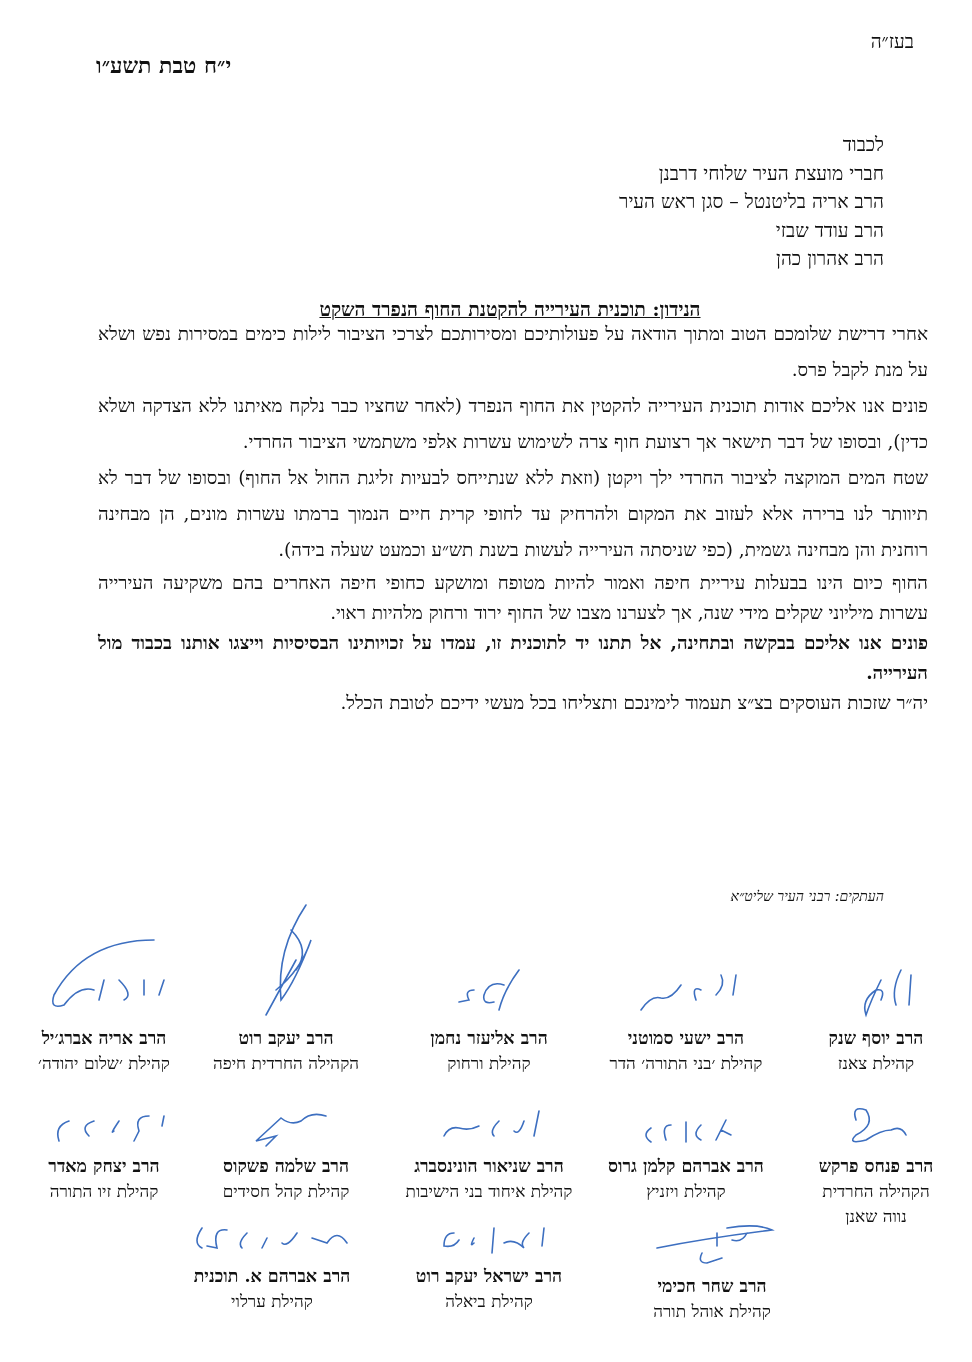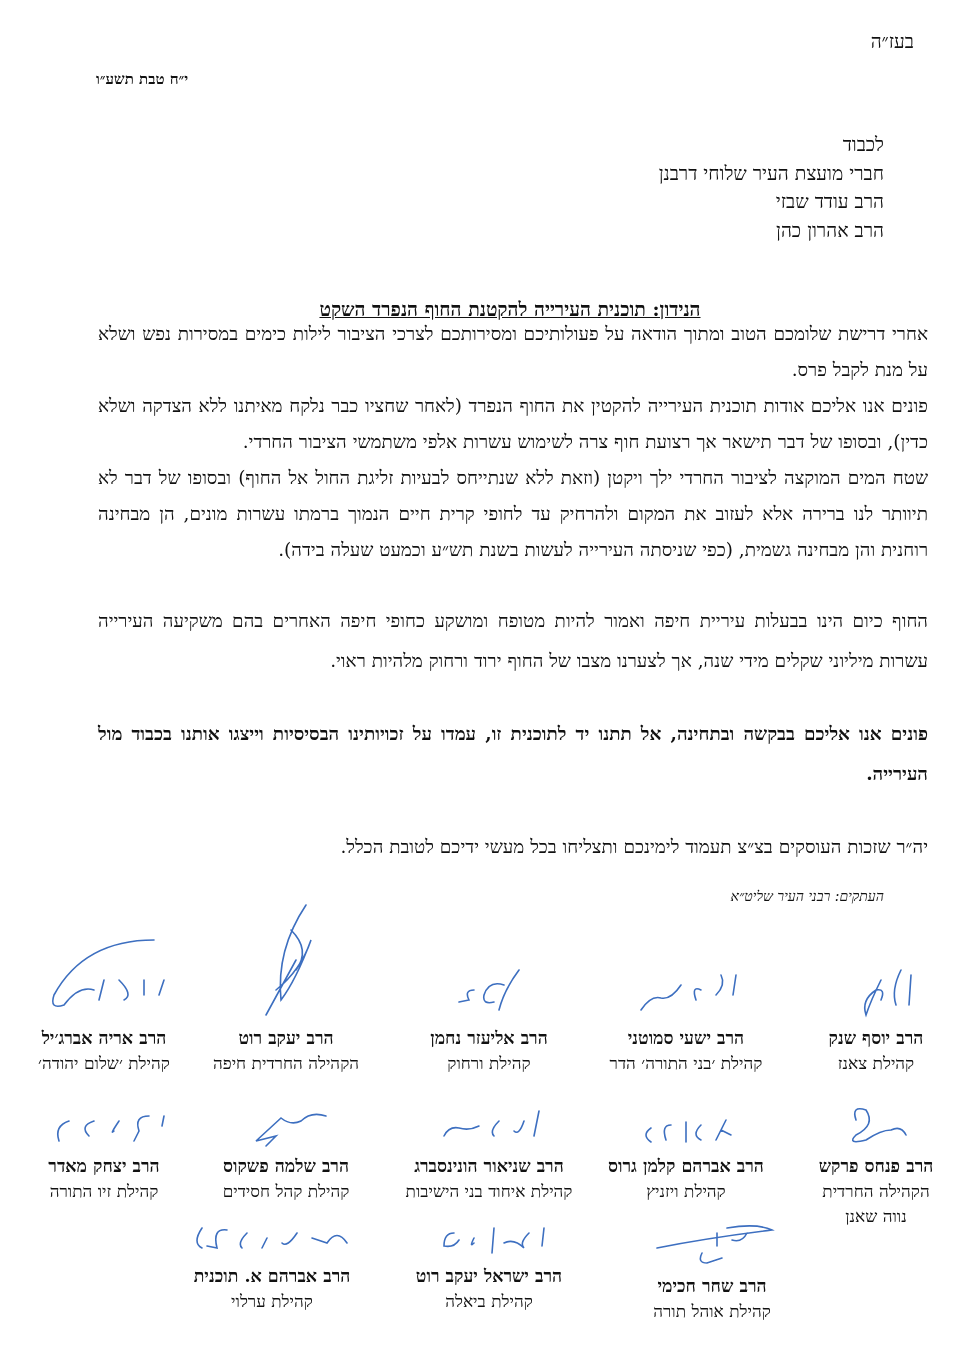--- a/index.html
+++ b/index.html
@@ -1,43 +1,44 @@
 <!DOCTYPE html>
 <html><head>
 <meta charset="utf-8">
 <style>
   html, body { margin:0; padding:0; background:#fff; }
   body { width:972px; height:1362px; position:relative; overflow:hidden;
          font-family:"DejaVu Serif","Liberation Serif",serif; color:#111; direction:rtl; }
   .abs { position:absolute; }
   .bezh { top:30px; right:58px; font-size:19px; }
-  .date { top:70px; left:96px; font-size:15px; font-weight:bold; direction:rtl; }
+  .date { top:52px; left:96px; font-size:22px; font-weight:bold; direction:rtl; }
   .addr { top:130px; right:88px; font-size:19px; line-height:28.5px; text-align:right; }
   .addr div { white-space:nowrap; }
   .subject { top:298px; left:305px; width:410px; font-size:19px; font-weight:bold; text-decoration:underline; white-space:nowrap; text-align:center; }
   .body { top:316px; left:98px; width:830px; font-size:18.5px; line-height:36px; text-align:justify; }
   .body p { margin:0; }
   .body p.b { font-weight:bold; }
-  .body p.tight { line-height:40px;margin-top:33px; }
+  .body p.tight { line-height:30px; }
   .cc { top:882px; right:88px; font-size:14px; line-height:28px; text-align:right;font-style:italic; }
   .sig { position:absolute; width:200px; text-align:center; font-size:17px; line-height:25px; }
   .sig .name { font-weight:bold; font-size:17.5px; white-space:nowrap; }
   .sig .cong { white-space:nowrap; }
   .sig svg { display:block; margin:0 auto 6px auto; }
   .ink { stroke:#3d6fc0; fill:none; stroke-width:1.6; stroke-linecap:round; }
 </style>
 </head>
 <body>
 
 <div class="abs bezh">בעז״ה</div>
 <div class="abs date">י״ח טבת תשע״ו</div>
 
 <div class="abs addr">
   <div>לכבוד</div>
   <div>חברי מועצת העיר שלוחי דרבנן</div>
+  <div>הרב אריה בליטנטל – סגן ראש העיר</div>
   <div>הרב עודד שבזי</div>
   <div>הרב אהרון כהן</div>
 </div>
 
 <div class="abs subject">הנידון: תוכנית העירייה להקטנת החוף הנפרד השקט</div>
 
 <div class="abs body">
   <p>אחרי דרישת שלומכם הטוב ומתוך הודאה על פעולותיכם ומסירותכם לצרכי הציבור לילות כימים במסירות נפש ושלא על מנת לקבל פרס.</p>
   <p>פונים אנו אליכם אודות תוכנית העירייה להקטין את החוף הנפרד (לאחר שחציו כבר נלקח מאיתנו ללא הצדקה ושלא כדין), ובסופו של דבר תישאר אך רצועת חוף צרה לשימוש עשרות אלפי משתמשי הציבור החרדי.</p>
   <p>שטח המים המוקצה לציבור החרדי ילך ויקטן (וזאת ללא שנתייחס לבעיות זליגת החול אל החוף) ובסופו של דבר לא תיוותר לנו ברירה אלא לעזוב את המקום ולהרחיק עד לחופי קרית חיים הנמוך ברמתו עשרות מונים, הן מבחינה רוחנית והן מבחינה גשמית, (כפי שניסתה העירייה לעשות בשנת תש״ע וכמעט שעלה בידה).</p>

